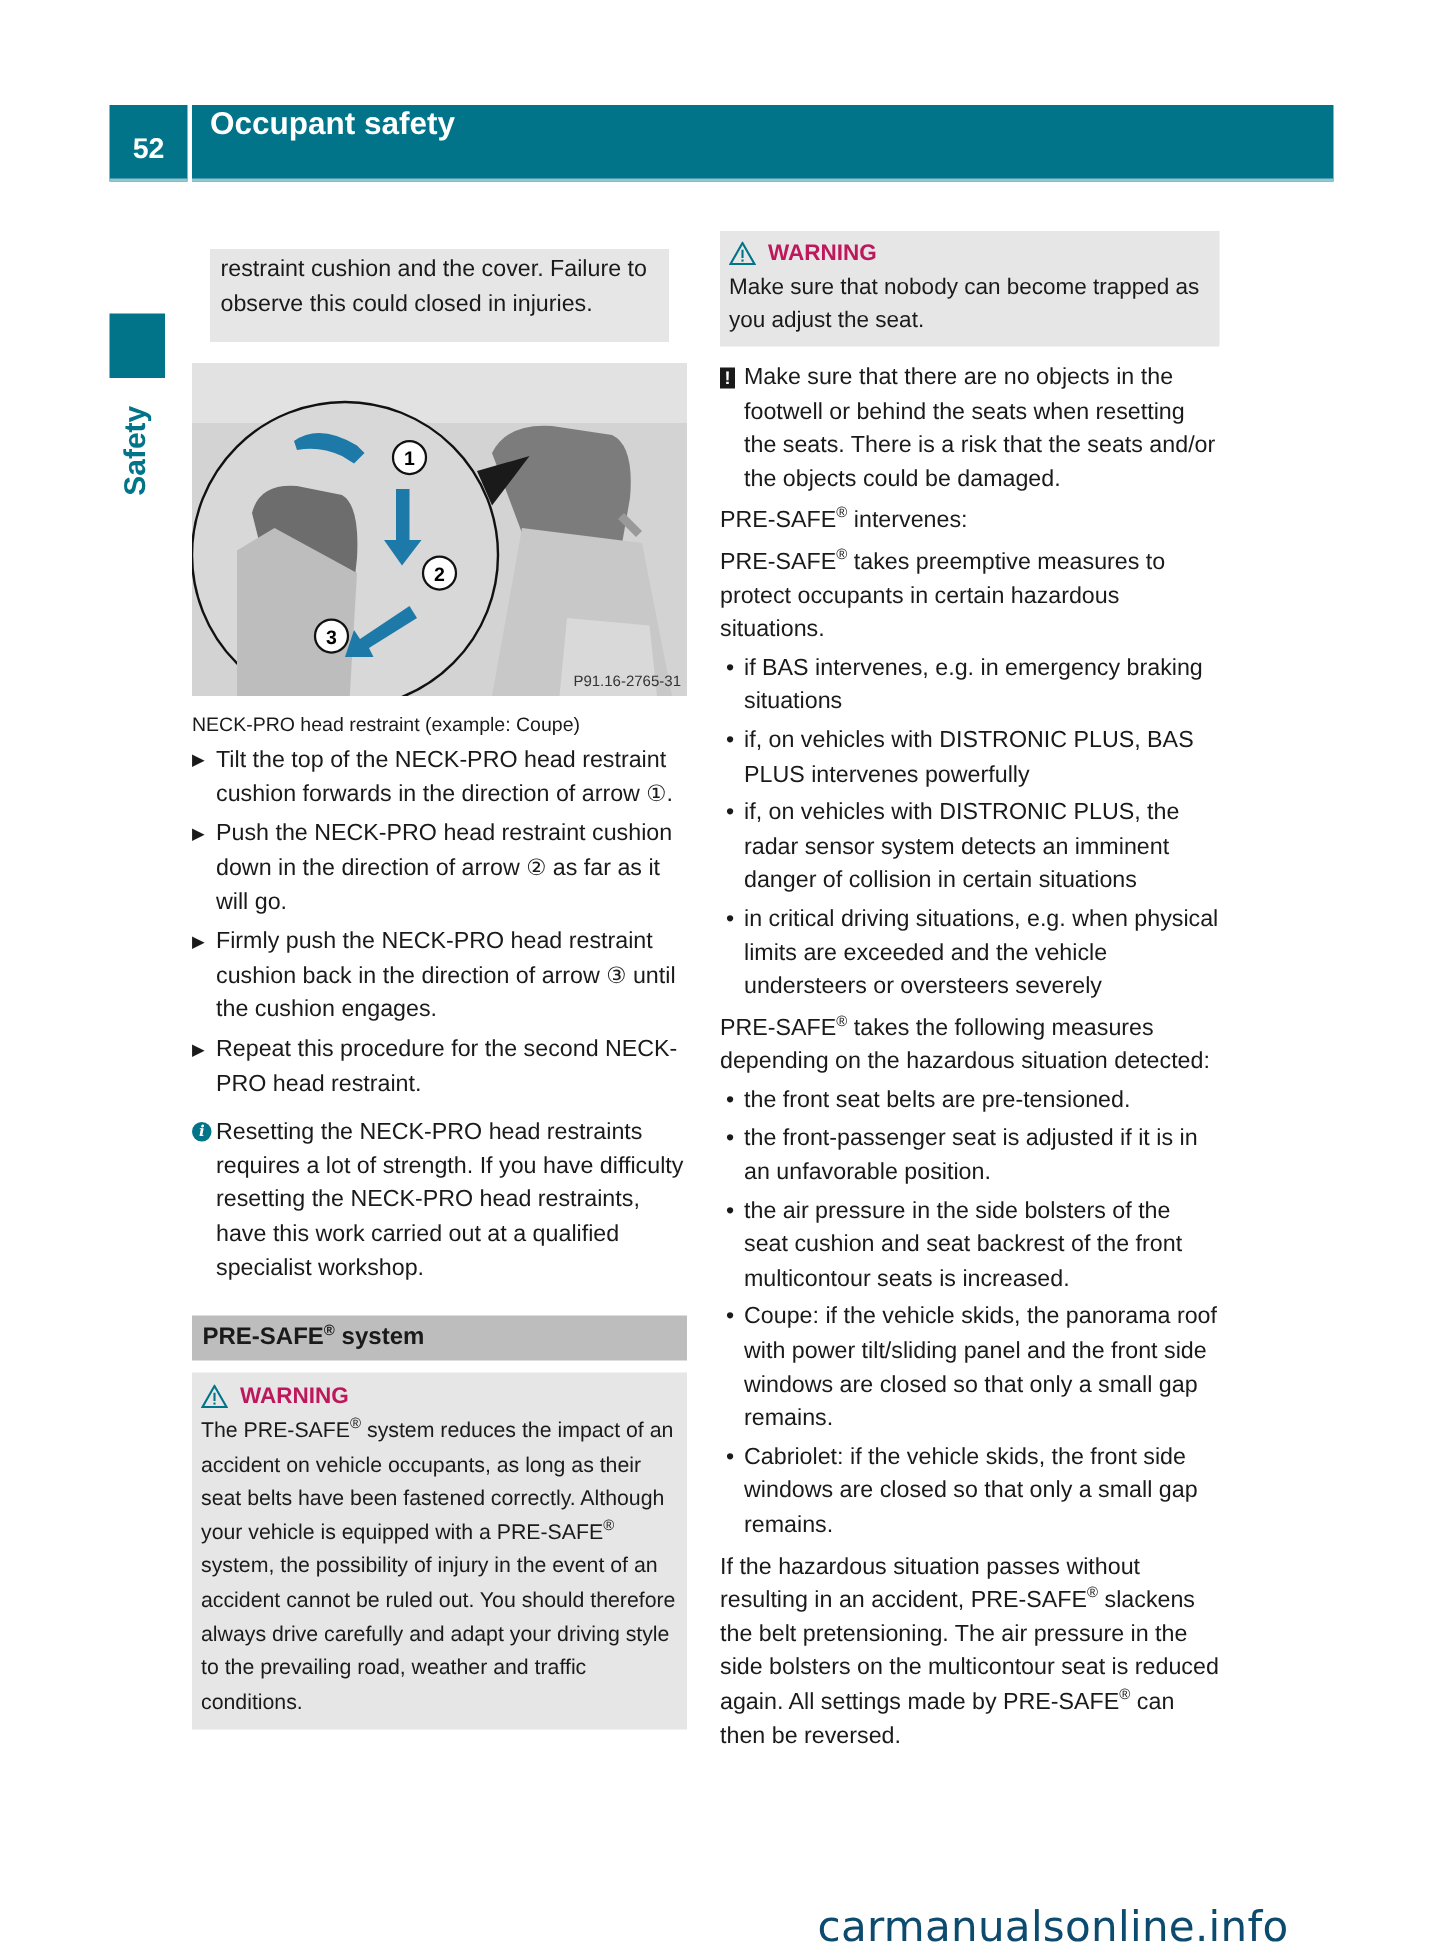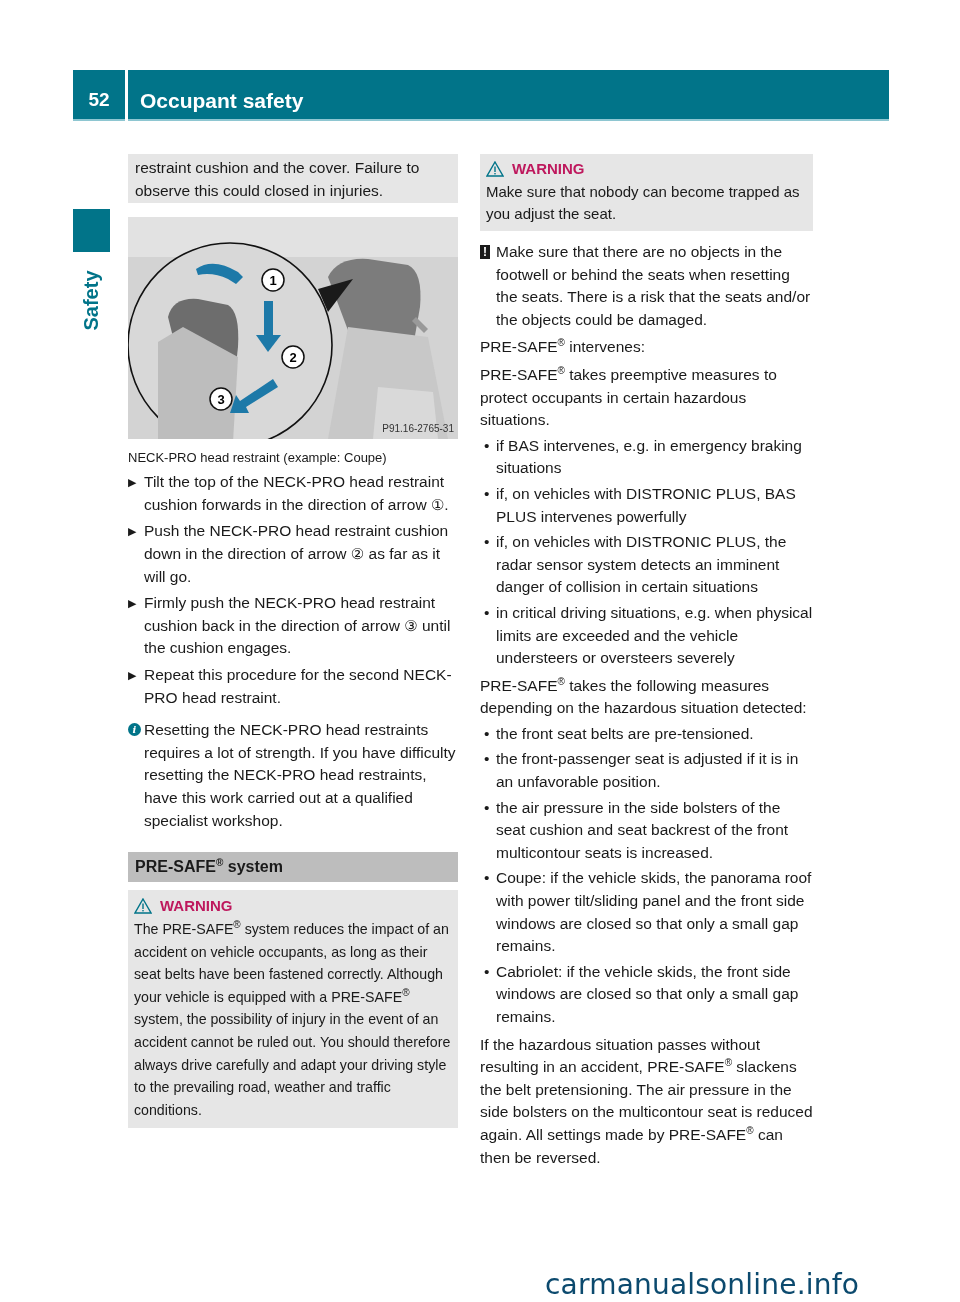--- a/index.html
+++ b/index.html
@@ -10,38 +10,38 @@
   .abs { position: absolute; }
   
   .page-num-box {
     left: 73px; top: 70px; width: 52px; height: 51px; background: #017489;
     color: #fff; font-weight: bold; font-size: 19px; display: flex; align-items: flex-end;
     justify-content: center; padding-bottom: 0; box-sizing: border-box; padding-bottom: 8px;
   }
   .title-bar {
     left: 128px; top: 70px; width: 761px; height: 51px; background: #017489;
     color: #fff; font-weight: bold; font-size: 21px; box-sizing: border-box;
-    padding-left: 12px; display: flex; align-items: flex-end; padding-bottom: 6px;
+    padding-left: 12px; display: flex; align-items: flex-end; padding-bottom: 24px;
     border-bottom: 2px solid #8ec6d1;
   }
   .page-num-box { border-bottom: 2px solid #8ec6d1; }
   .side-square { left: 73px; top: 209px; width: 37px; height: 43px; background: #017489; }
   .side-label {
     left: 73px; top: 260px; width: 37px; height: 80px;
     display: flex; align-items: center; justify-content: center;
   }
   .side-label span {
     transform: rotate(-90deg); color: #017489; font-weight: bold; font-size: 20px; white-space: nowrap;
     display: inline-block;
   }
   
   .col { font-size: 15.5px; line-height: 22.6px; }
   .col-left { left: 128px; top: 154px; width: 330px; }
   .col-right { left: 480px; top: 154px; width: 333px; }
-  .graybox { background: #e6e6e6; padding: 3px 8px 1px 7px; margin: 0; }
+  .graybox { background: #e6e6e6; padding: 3px 8px 14px 7px; margin: 12px; }
   .graybox p { margin: 0; }
   .photo {
     width: 330px; height: 222px; margin-top: 14px; position: relative; overflow: hidden;
     background: linear-gradient(180deg,#d9d9d9 0%,#cfcfcf 40%,#c4c4c4 100%);
   }
   .caption { font-size: 13px; margin-top: 10px; line-height: 18px; }
   .step { position: relative; padding-left: 16px; margin-top: 4px; }
   .step .tri { position: absolute; left: 0; top: 0; font-size: 11px; }
   .circled { font-size: 15px; }
   .note { position: relative; padding-left: 16px; margin-top: 10px; }

